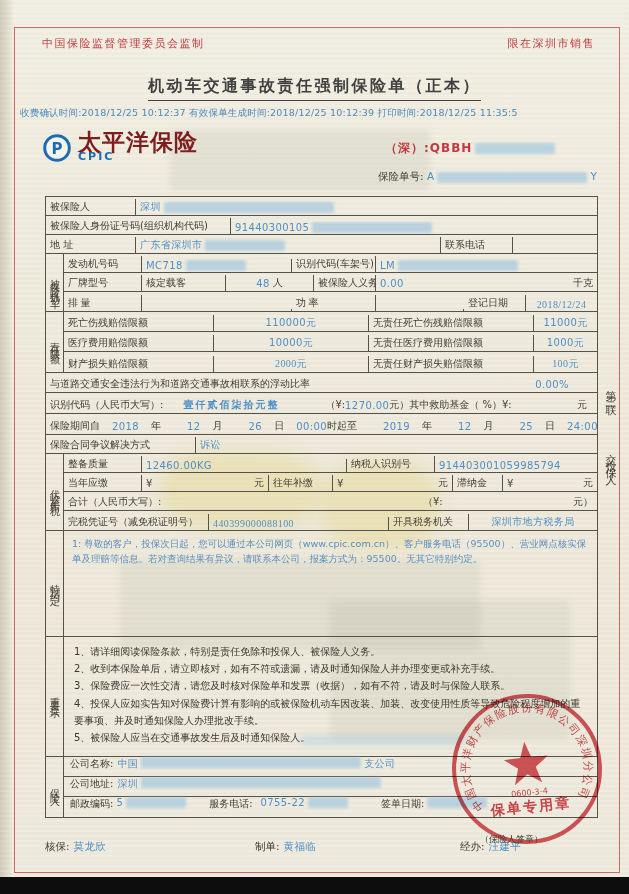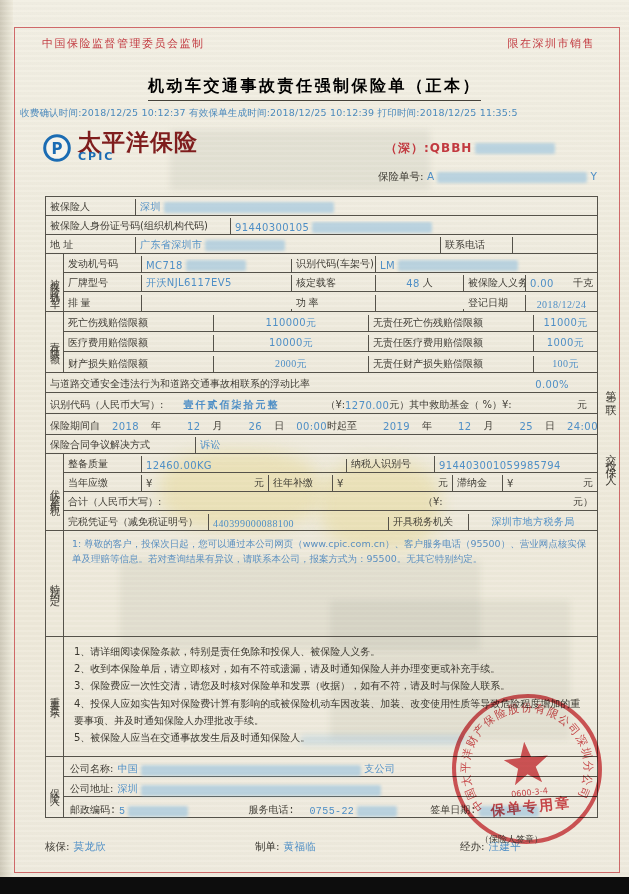--- a/index.html
+++ b/index.html
@@ -10,21 +10,21 @@
   .scanedge{position:absolute;left:0;top:0;bottom:0;width:13px;background:linear-gradient(90deg,#cfcaba,#e6e2d3 70%,#efebdd);}
   .bottombar{position:absolute;left:0;right:0;bottom:0;height:17px;background:#0d0d0d;}
   .redframe{position:absolute;left:14px;top:27px;width:604px;height:844px;border:1px solid rgba(196,62,66,.75);}
   .ghost{position:absolute;background:rgba(120,125,105,.10);filter:blur(3px);border-radius:3px;}
   .bluetint{position:absolute;background:rgba(140,190,225,.30);filter:blur(3px);border-radius:3px;}
   .wm{position:absolute;background:rgba(228,205,110,.32);filter:blur(8px);border-radius:40%;}
 
   .hdr-left{position:absolute;left:42px;top:36px;font-size:11px;color:#c23a40;letter-spacing:1.5px;}
   .hdr-right{position:absolute;right:34px;top:36px;font-size:11px;color:#c23a40;letter-spacing:1.5px;}
   .title{position:absolute;left:0;right:0;top:76px;text-align:center;}
-  .title span{display:inline-block;font-size:16px;font-weight:bold;color:#000000;letter-spacing:2.5px;
+  .title span{display:inline-block;font-size:16px;font-weight:bold;color:#404040;letter-spacing:2.5px;
               border-bottom:1.5px solid #44413a;padding-bottom:3px;}
   .stamps-line{position:absolute;left:20px;top:107px;width:606px;font-size:9.5px;color:#4c8abc;white-space:nowrap;letter-spacing:.2px;}
 
   .logo{position:absolute;left:42px;top:133px;display:flex;align-items:flex-start;}
   .logo-mark{width:30px;height:30px;margin-right:6px;}
   .logo-cn{font-size:23px;font-weight:bold;color:#7f1d1d;letter-spacing:1px;line-height:18px;}
   .logo-en{font-size:11px;font-weight:bold;color:#1b6cb3;letter-spacing:2px;line-height:12px;}
   .shen{position:absolute;left:385px;top:140px;font-size:12px;color:#c23a40;font-weight:bold;letter-spacing:1px;}
   .policyno{position:absolute;left:378px;top:170px;font-size:10.5px;color:#3f3c35;}
 
@@ -47,22 +47,22 @@
          writing-mode:vertical-rl;text-orientation:upright;font-size:10px;letter-spacing:4px;color:#3f3c35;box-sizing:border-box;}
   .sbody{flex:1;display:flex;flex-direction:column;min-width:0;}
   .sbody .trow:last-child{border-bottom:none;font-family:Liberation Serif, serif;}
   .rx{display:inline-block;height:11px;background:rgba(142,189,222,.55);filter:blur(1.8px);border-radius:2px;vertical-align:middle;margin:0 3px;}
   .w40{width:40px;} .w60{width:60px;} .w80{width:80px;} .w100{width:100px;}
   .w120{width:120px;} .w150{width:150px;} .w170{width:170px;}
   .sp{margin-left:12px;} .sp2{margin-left:26px;}
   .special-text{padding:5px 8px;font-size:9.5px;line-height:1.6;color:#5a8fc0;white-space:normal;}
   .imp-body{padding:6px 10px 0 10px;}
   .imp-item{font-size:10px;line-height:1.72;color:#3a372f;white-space:normal;}
-  .irow{display:flex;align-items:flex-end;padding:0 6px;font-size:10px;color:#3f3c35;border-bottom:1px solid var(--ln);box-sizing:border-box;height:20px;white-space:nowrap;}
-  .irow:last-child{border-bottom:none;font-family:Liberation Mono, monospace;}
+  .irow{display:flex;align-items:flex-start;padding:0 6px;font-size:10px;color:#3f3c35;border-bottom:1px solid var(--ln);box-sizing:border-box;height:20px;white-space:nowrap;}
+  .irow:last-child{border-bottom:none;}
 
   .footerline{position:absolute;left:45px;top:840px;width:553px;font-size:10.5px;color:#3f3c35;}
   .footerline .b{margin-left:4px;}
   .f2{position:absolute;left:210px;top:0;} .f3{position:absolute;left:415px;top:0;}
 
   .vert{position:absolute;writing-mode:vertical-rl;text-orientation:upright;color:#3a372f;font-size:11px;letter-spacing:7px;}
   .vert1{left:602px;top:382px;} .vert2{left:602px;top:445px;}
 
   .stamp{position:absolute;left:446px;top:688px;width:162px;height:162px;transform:rotate(-6deg);opacity:.9;mix-blend-mode:multiply;}
   .stamp-caption{position:absolute;left:480px;top:833px;font-size:9px;color:#3f3c35;}
@@ -142,23 +142,20 @@
             <i class="rx w60"></i>
           </div>
         <div class="c" style="width:84px">识别代码(车架号)</div>
         <div class="c end flex1">
             <span class="b">LM</span>
             <i class="rx w120"></i>
           </div>
       </div>
       <div class="trow h19">
         <div class="c" style="width:78px">厂牌型号</div>
-        <div class="c" style="width:150px">
-            <span class="b">开沃NJL6117EV5</span>
-          </div>
         <div class="c" style="width:84px">核定载客</div>
         <div class="c ctr" style="width:88px"><span class="b">48</span>&nbsp;<span class="lab">人</span></div>
         <div class="c" style="width:62px">被保险人义务</div>
         <div class="c end flex1 money">
             <span class="b">0.00</span>
             <span class="lab">千克</span>
           </div>
       </div>
       <div class="trow h19">
         <div class="c" style="width:78px">排    量</div>
@@ -338,22 +335,22 @@
       </div>
       <div class="irow">
         <span class="lab">公司地址:</span>
         <span class="b" style="margin-left:4px">深圳</span>
         <i class="rx" style="width:240px"></i>
       </div>
       <div class="irow">
         <span class="lab">邮政编码:</span>
         <span class="b" style="margin-left:3px">5</span>
         <i class="rx w60"></i>
-        <span class="lab" style="margin-left:57px">服务电话:</span>
-        <span class="b" style="margin-left:15px">0755-22</span>
+        <span class="lab" style="margin-left:20px">服务电话:</span>
+        <span class="b" style="margin-left:8px">0755-22</span>
         <i class="rx w40"></i>
         <span class="lab" style="margin-left:30px">签单日期:</span>
         <i class="rx w60"></i>
       </div>
     </div>
   </div>
 
 </div>
 
 <div class="footerline">

